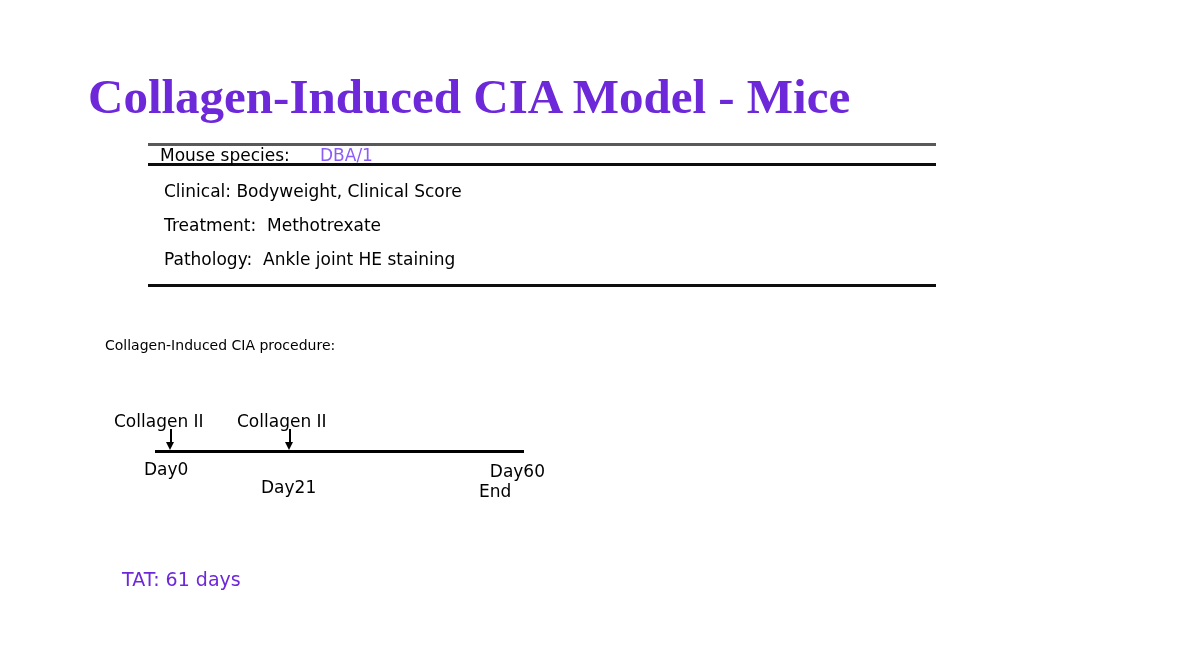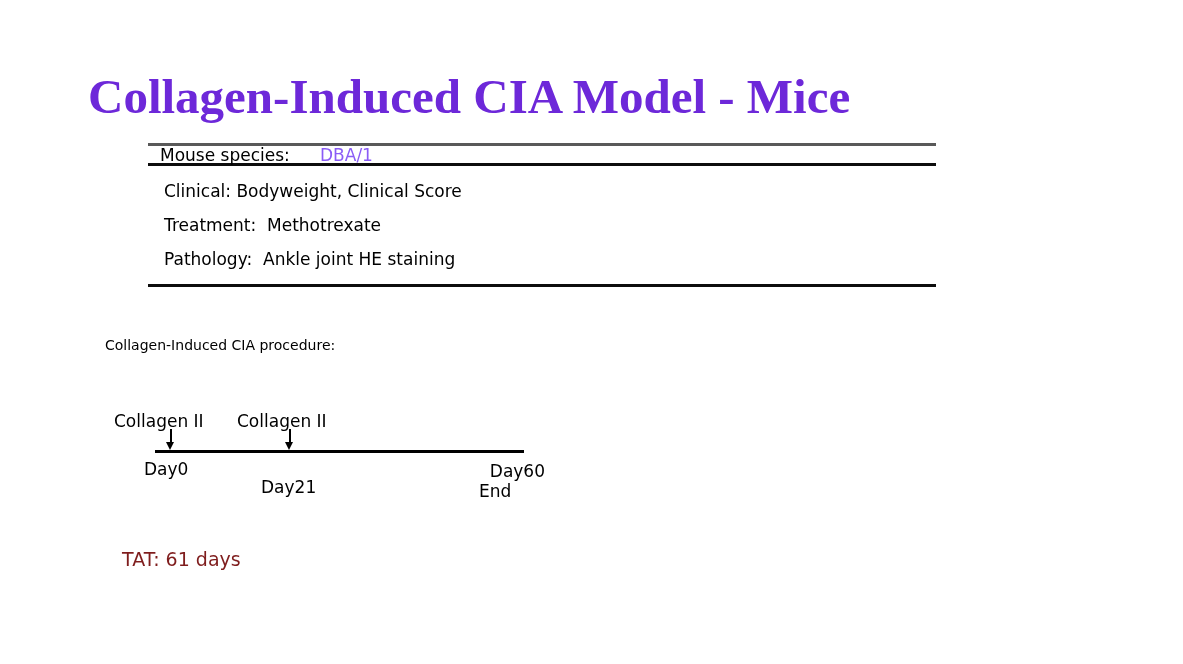--- a/index.html
+++ b/index.html
@@ -163,24 +163,24 @@
     height: 0;
     border-left: 4.5px solid transparent;
     border-right: 4.5px solid transparent;
     border-top: 8px solid #000000;
   }
 
   
   #tat-note {
     position: absolute;
     left: 122px;
-    top: 546px;
+    top: 566px;
     font-size: 19px;
     line-height: 26px;
-    color: #7f1d1d;
+    color: #6d28d9;
     white-space: nowrap;
   }
 </style>
 </head>
 <body>
 
 <div id="slide-title">Collagen-Induced CIA Model - Mice</div>
 
 <div id="info-table">
 

